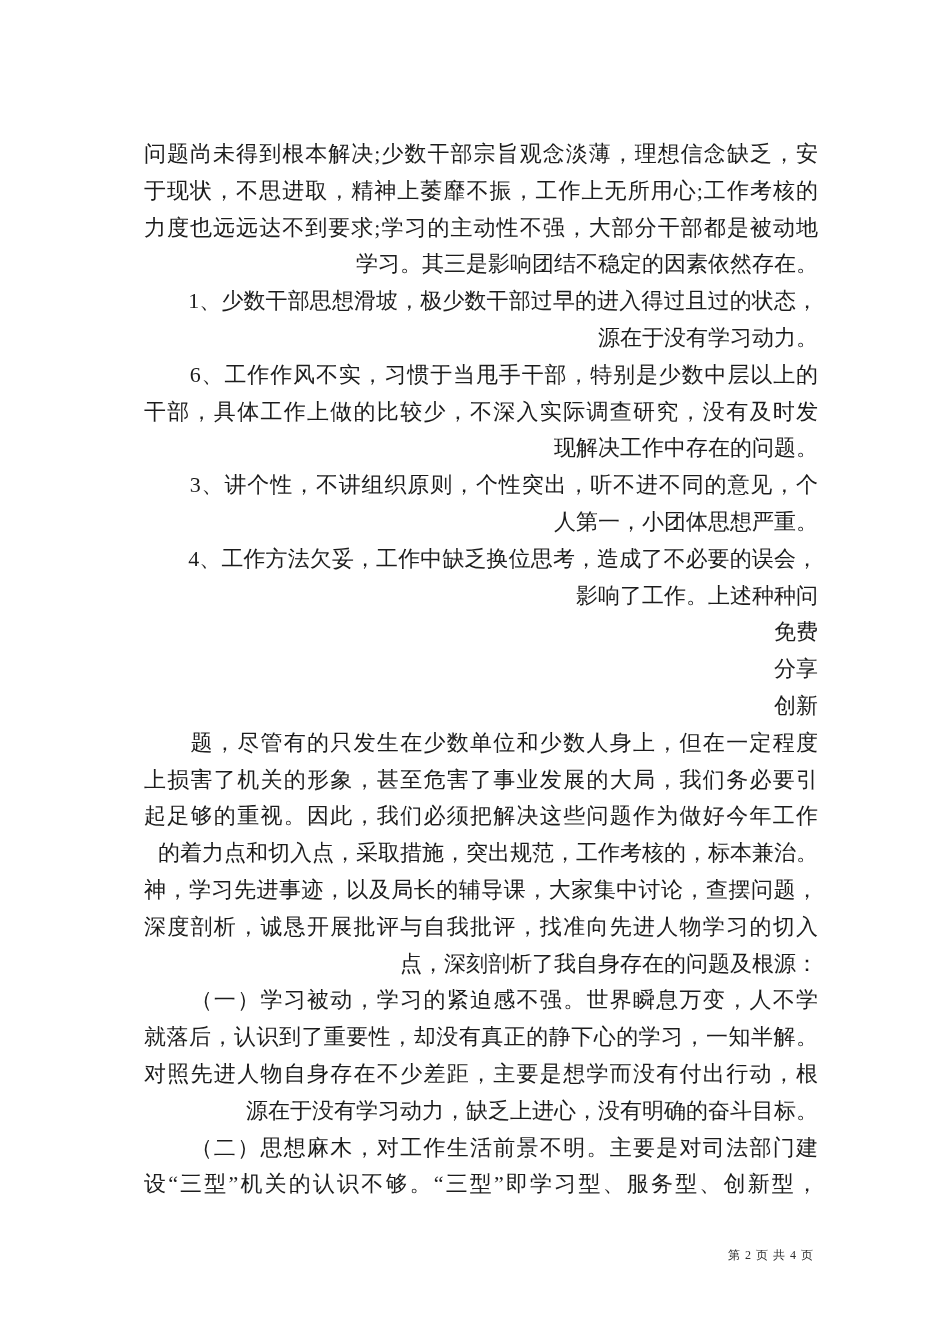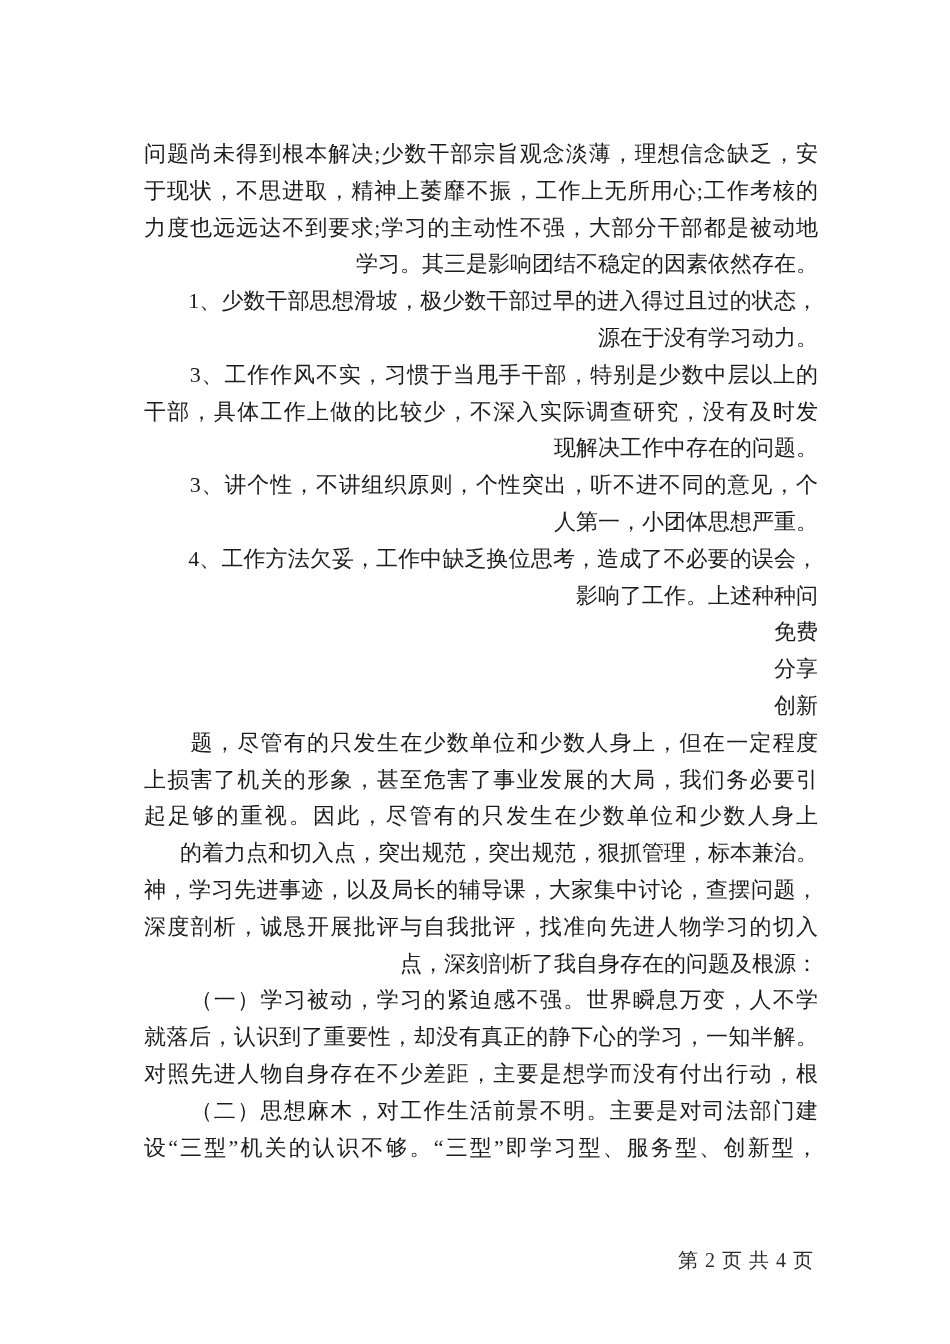--- a/index.html
+++ b/index.html
@@ -32,55 +32,56 @@
     text-align: right;
   }
   .line.just {
     text-align: justify;
     text-align-last: justify;
   }
   .footer {
     position: absolute;
     top: 1247px;
     right: 136px;
-    font-size: 20px;
+    font-size: 12px;
     letter-spacing: 1px;
     color: #2a2a2a;
   }
 </style>
 </head>
 <body>
 
 <div class="page">
   <div class="content" id="content">
       <div class="line just">问题尚未得到根本解决;少数干部宗旨观念淡薄，理想信念缺乏，安</div>
       <div class="line just">于现状，不思进取，精神上萎靡不振，工作上无所用心;工作考核的</div>
       <div class="line just">力度也远远达不到要求;学习的主动性不强，大部分干部都是被动地</div>
       <div class="line">学习。其三是影响团结不稳定的因素依然存在。</div>
       <div class="line just">　　1、少数干部思想滑坡，极少数干部过早的进入得过且过的状态，</div>
       <div class="line">源在于没有学习动力。</div>
-      <div class="line just">　　3、工作作风不实，习惯于当甩手干部，特别是少数中层以上的</div>
+      <div class="line just">　　6、工作作风不实，习惯于当甩手干部，特别是少数中层以上的</div>
       <div class="line just">干部，具体工作上做的比较少，不深入实际调查研究，没有及时发</div>
       <div class="line">现解决工作中存在的问题。</div>
       <div class="line just">　　3、讲个性，不讲组织原则，个性突出，听不进不同的意见，个</div>
       <div class="line">人第一，小团体思想严重。</div>
       <div class="line just">　　4、工作方法欠妥，工作中缺乏换位思考，造成了不必要的误会，</div>
       <div class="line">影响了工作。上述种种问</div>
       <div class="line">　　免费</div>
       <div class="line">　　分享</div>
       <div class="line">　　创新</div>
       <div class="line just">　　题，尽管有的只发生在少数单位和少数人身上，但在一定程度</div>
       <div class="line just">上损害了机关的形象，甚至危害了事业发展的大局，我们务必要引</div>
-      <div class="line just">起足够的重视。因此，尽管有的只发生在少数单位和少数人身上</div>
-      <div class="line">的着力点和切入点，突出规范，突出规范，狠抓管理，标本兼治。</div>
+      <div class="line just">起足够的重视。因此，我们必须把解决这些问题作为做好今年工作</div>
+      <div class="line">的着力点和切入点，采取措施，突出规范，工作考核的，标本兼治。</div>
       <div class="line just">神，学习先进事迹，以及局长的辅导课，大家集中讨论，查摆问题，</div>
       <div class="line just">深度剖析，诚恳开展批评与自我批评，找准向先进人物学习的切入</div>
       <div class="line">点，深刻剖析了我自身存在的问题及根源：</div>
       <div class="line just">　　（一）学习被动，学习的紧迫感不强。世界瞬息万变，人不学</div>
       <div class="line just">就落后，认识到了重要性，却没有真正的静下心的学习，一知半解。</div>
       <div class="line just">对照先进人物自身存在不少差距，主要是想学而没有付出行动，根</div>
+      <div class="line">源在于没有学习动力，缺乏上进心，没有明确的奋斗目标。</div>
       <div class="line just">　　（二）思想麻木，对工作生活前景不明。主要是对司法部门建</div>
       <div class="line just">设“三型”机关的认识不够。“三型”即学习型、服务型、创新型，</div>
     </div>
   <div class="footer">
     <span>第 2 页 共 4 页</span>
   </div>
 </div>
 
 </body></html>

